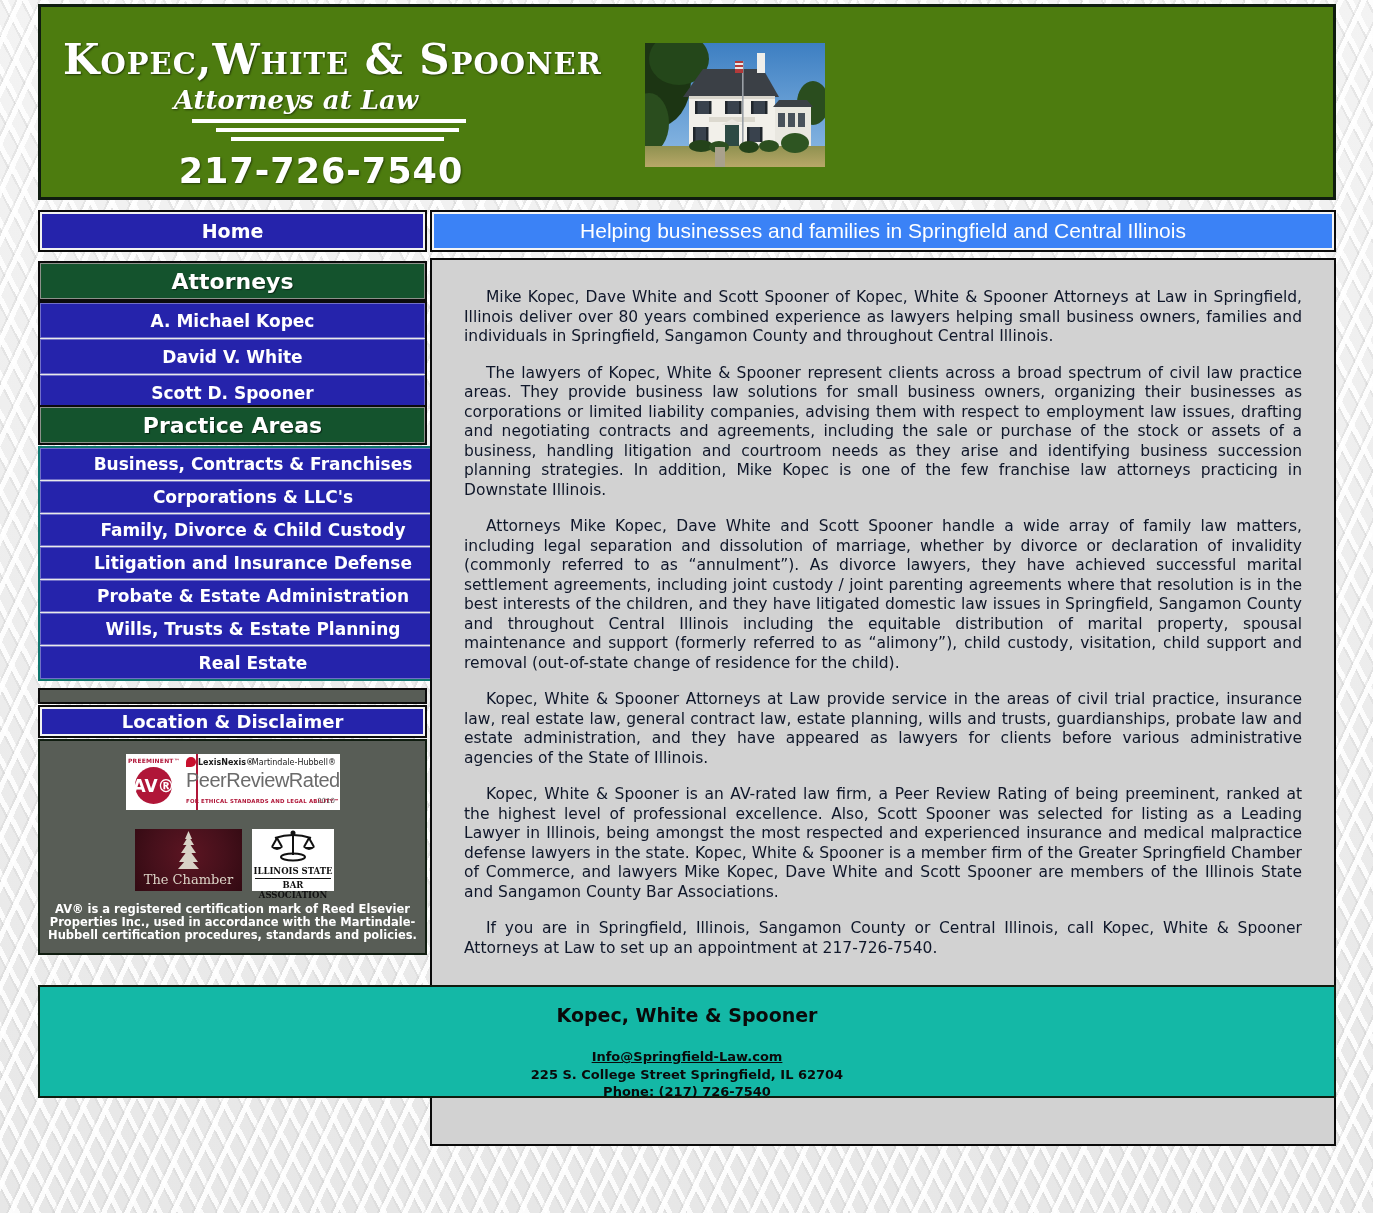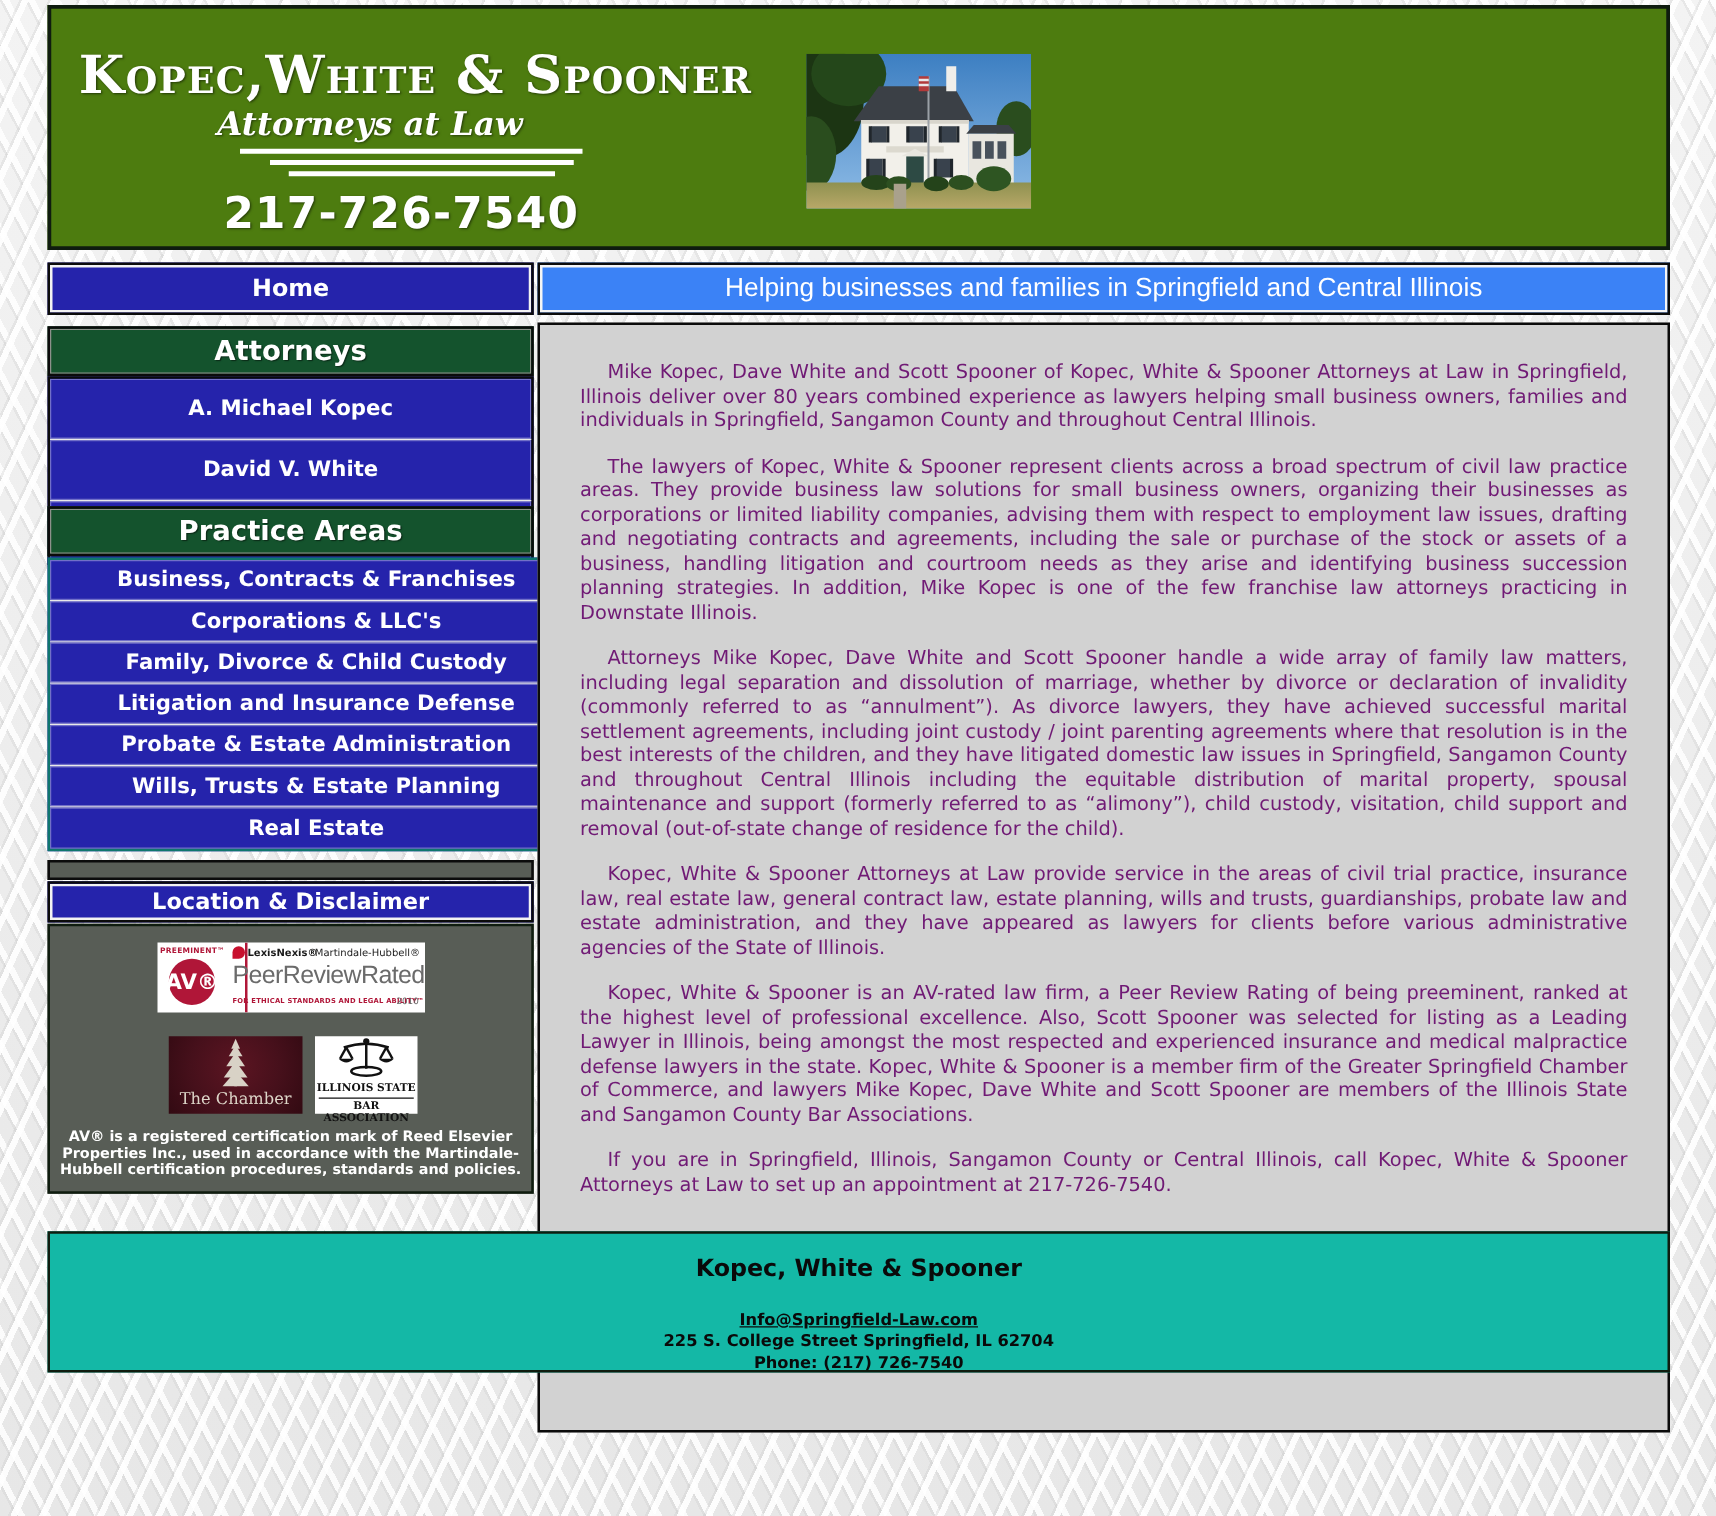--- a/index.html
+++ b/index.html
@@ -75,21 +75,21 @@
   .side-hdr1 { left:38px; top:261px; width:389px; height:40px; font-size:22px; }
   .side-list-a { left:38px; top:301px; width:389px; background:#2523ab; border:2px solid #0b0b0b; }
   .side-hdr2 { left:38px; top:405px; width:389px; height:40px; font-size:22px; }
   .side-list-b { left:38px; top:446px; width:430px; background:#2523ab; border:2px solid #0f766e; }
   .side-item {
     height:33px; color:#fff; font-weight:bold; font-size:17px;
     display:flex; align-items:center; justify-content:center;
     border-bottom:1px solid #e9e9e9; box-shadow:inset 0 0 0 1px rgba(255,255,255,.35);
     cursor:pointer;
   }
-  .side-list-a .side-item { height:49px; }
+  .side-list-a .side-item { height:36px; }
   .side-item:last-child { border-bottom:none; }
   .spacer-bar { left:38px; top:688px; width:389px; height:16px; background:#585d56; border:2px solid #0b0b0b; }
   .location-btn { left:38px; top:705px; width:389px; height:33px; font-size:18px; }
 
   
   .badge-panel { left:38px; top:739px; width:389px; height:216px; background:#585d56; border:2px solid #0f1c0f; }
   .peer-badge {
     position:absolute; left:86px; top:13px; width:214px; height:56px;
     background:#fff; color:#222; overflow:hidden;
   }
@@ -122,21 +122,21 @@
   .panel-disclaimer {
     position:absolute; left:6px; right:6px; top:162px; text-align:center;
     color:#fff; font-weight:bold; font-size:11.5px; line-height:1.15;
   }
 
   
   .main-content {
     left:430px; top:258px; width:906px; height:888px;
     background:#d2d2d2; border:2px solid #0b0b0b;
     padding:28px 32px 20px 32px;
-    color:#701a75; font-size:15.5px; line-height:1.26;
+    color:#0f172a; font-size:15.5px; line-height:1.26;
     font-family:"DejaVu Sans", sans-serif;
   }
   .main-content p { text-align:justify; text-indent:22px; margin-bottom:17px; }
 
   
   .footer {
     left:38px; top:985px; width:1298px; height:113px;
     background:#14b8a6; border:2px solid #0f1c0f; text-align:center; color:#0a0a0a;
   }
   .footer-firm { margin-top:17px; font-size:19px; font-weight:bold; }

